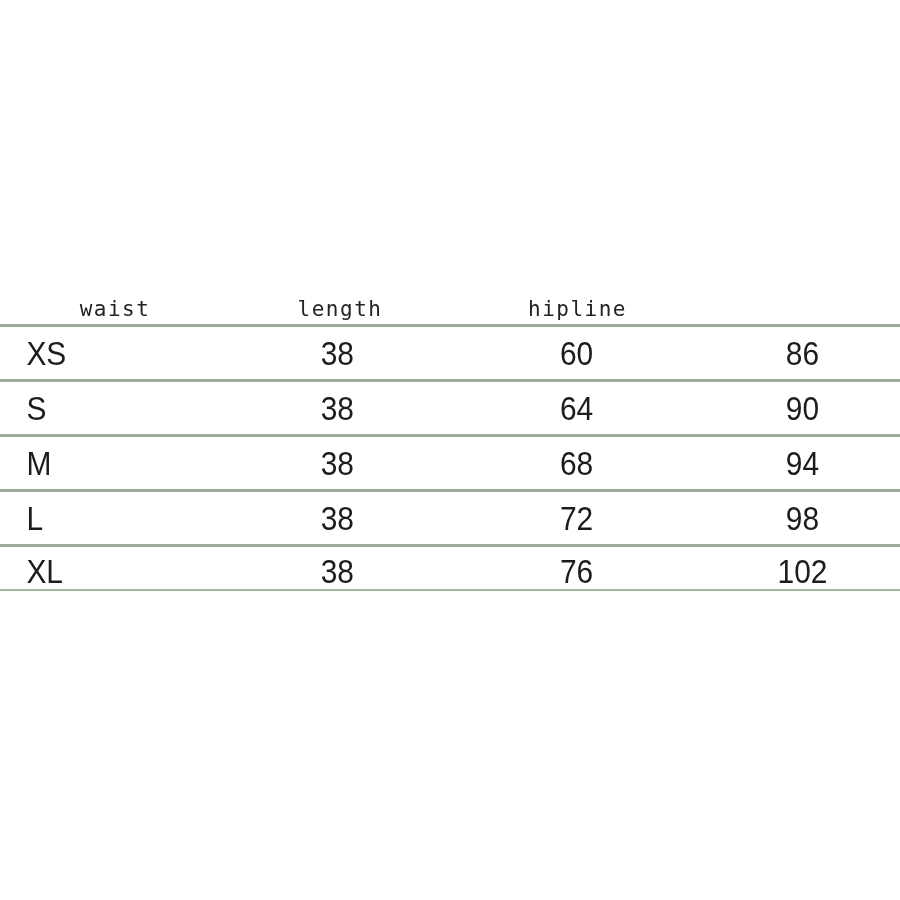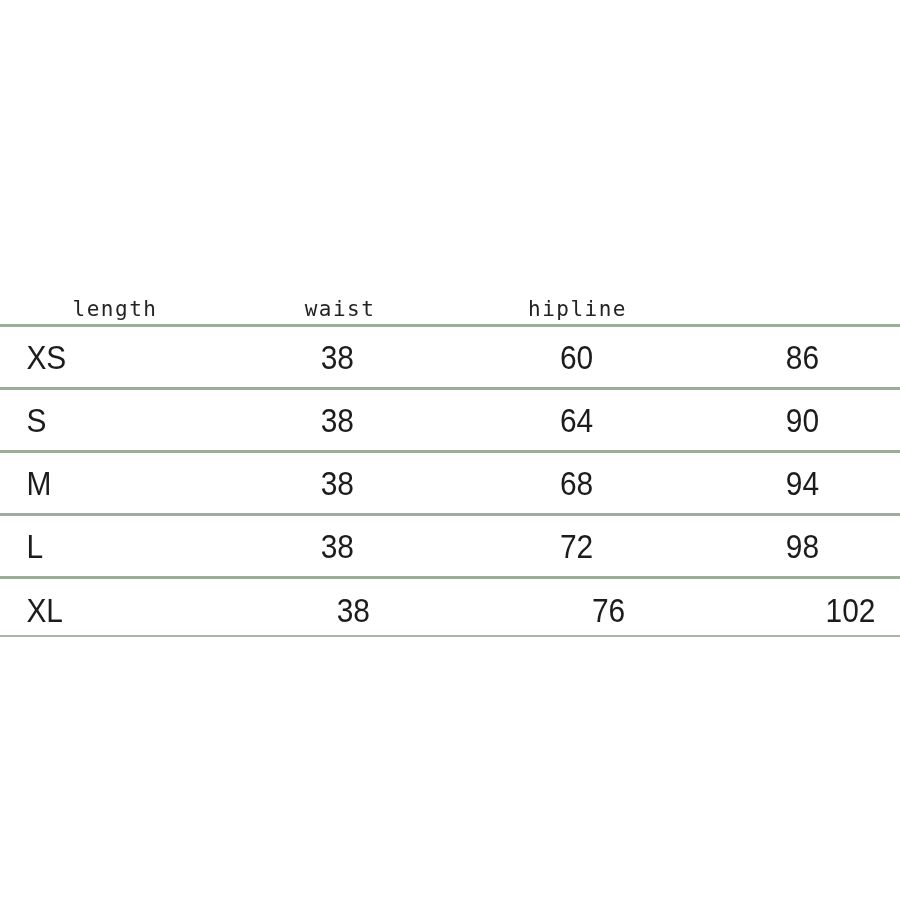--- a/index.html
+++ b/index.html
@@ -63,25 +63,24 @@
   
   .rule {
     width: 900px;
     height: 3px;
     background: #9aae9a;
   }
   .rule.thin { height: 2px; background: #a6b7a6; }
 
   
   .data-row {
-    height: 60px;
+    height: 52px;
   }
   .data-row.last {
-    height: 56px;
-    gap: 16px;
+    height: 42px;
   }
   .cell {
     font-family: "Liberation Sans Narrow", "Liberation Sans", sans-serif;
     font-size: 34px;
     font-weight: 400;
     color: #1c1c1c;
     line-height: 1;
     white-space: nowrap;
     transform: scaleX(0.88);
   }
@@ -106,22 +105,22 @@
   .data-row.last .cell { position: relative; top: 3px; }
 </style>
 </head>
 <body>
 
 <div id="page">
 
   <div id="size-chart">
 
     <div class="row header-row">
+      <div class="header-cell col-waist">waist</div>
       <div class="header-cell col-length">length</div>
-      <div class="header-cell col-waist">waist</div>
       <div class="header-cell col-hipline">hipline</div>
     </div>
 
     <div class="rule"></div>
 
     <div class="row data-row">
       <div class="cell col-size">XS</div>
       <div class="cell col-length">38</div>
       <div class="cell col-waist">60</div>
       <div class="cell col-hipline">86</div>

